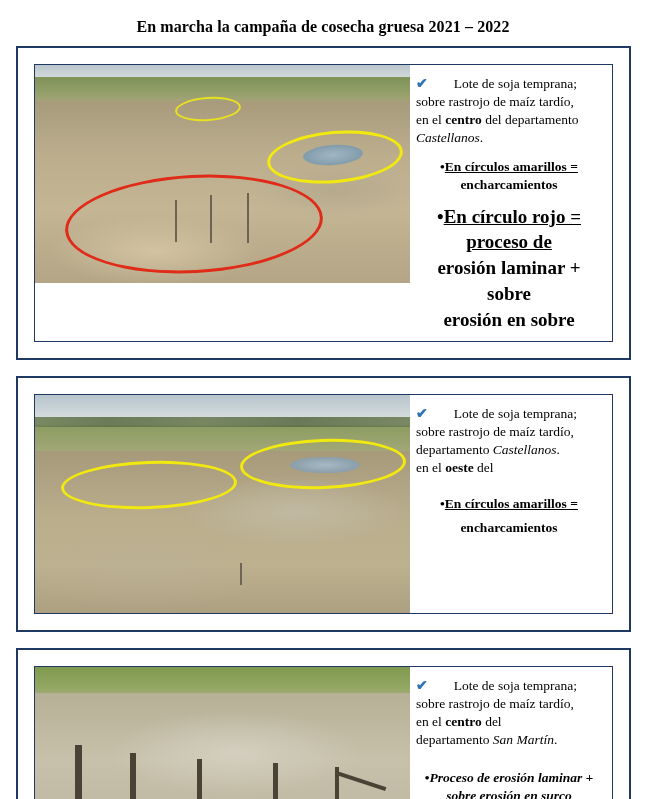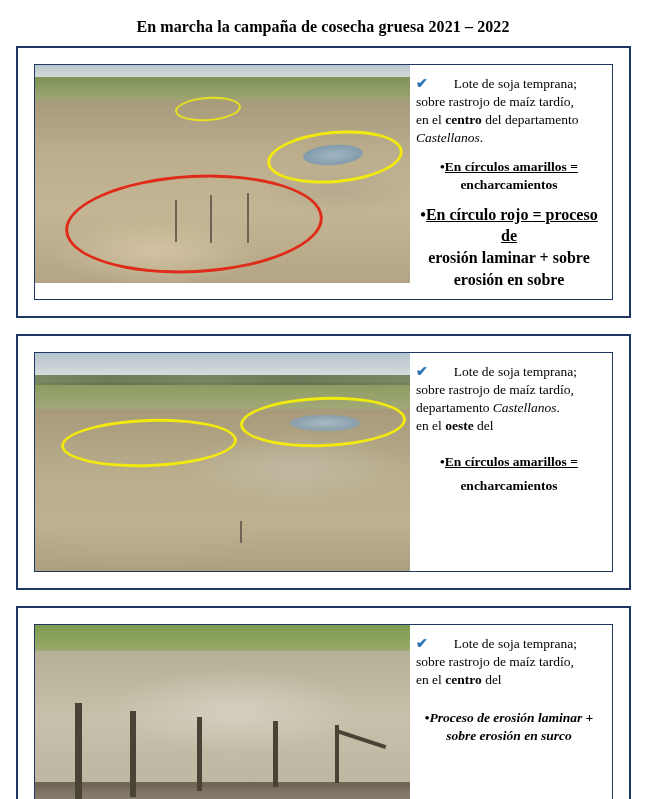--- a/index.html
+++ b/index.html
@@ -73,21 +73,21 @@
   .ital { font-style: italic; }
   .bullet-block {
     margin-top: 11px;
     font-size: 13.5px;
     line-height: 1.36;
     text-align: center;
     font-weight: bold;
   }
   .bullet-block2 {
     margin-top: 9px;
-    font-size: 16px;
+    font-size: 19px;
     line-height: 1.36;
     text-align: center;
     font-weight: bold;
   }
   .u { text-decoration: underline; }
 
   
   .p1 {
     height: 218px;
     background:
@@ -331,20 +331,23 @@
       <div class="post" style="left:300px; top:112px; width:52px; height:4px; transform:rotate(18deg);"></div>
     </div>
     <div class="caption">
       <div class="cap-line cap-first">
         <span class="check">✔</span><span>Lote de soja temprana;</span>
       </div>
       <div class="cap-line">sobre rastrojo de maíz tardío,</div>
       <div class="cap-line">
         <span>en el </span><span class="bold">centro</span><span> del</span>
       </div>
+      <div class="cap-line">
+        <span>departamento </span><span class="ital">San Martín</span><span>.</span>
+      </div>
 
       <div class="bullet-block" style="margin-top:20px; font-style:italic;">
         <span style="font-style:normal;">•</span><span>Proceso de erosión laminar +</span>
         <div>sobre erosión en surco</div>
       </div>
     </div>
   </div>
 </div>
 
 </body></html>

